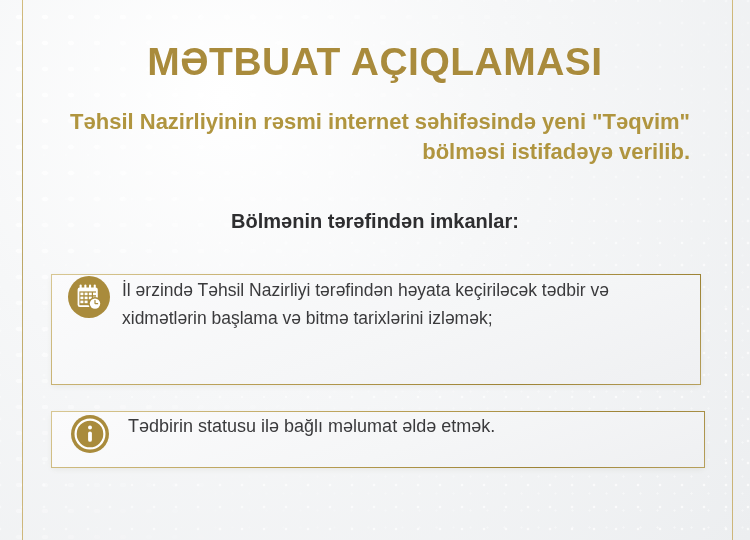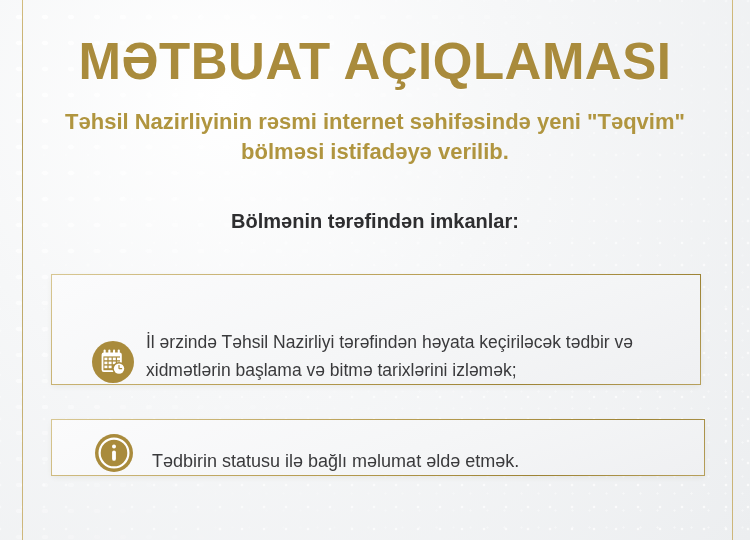--- a/index.html
+++ b/index.html
@@ -70,33 +70,33 @@
     position: absolute;
     left: 0; top: 0;
     width: 750px; height: 540px;
   }
 
   .title {
     position: absolute;
     left: 0; right: 0;
     top: 40px;
     text-align: center;
-    font-size: 51px;
+    font-size: 39px;
     line-height: 44px;
     font-weight: bold;
     letter-spacing: .5px;
     color: #a98b3c;
     text-shadow: 0 1px 0 rgba(255,255,255,.7);
   }
 
   .subtitle {
     position: absolute;
     left: 60px; right: 60px;
     top: 107px;
-    text-align: center;
+    text-align: right;
     font-size: 22px;
     line-height: 30px;
     font-weight: bold;
     color: #b0953f;
   }
 
   .section-heading {
     position: absolute;
     left: 60px; right: 60px;
     top: 208px;
@@ -110,25 +110,24 @@
   
   .card {
     position: absolute;
     box-sizing: border-box;
     background: linear-gradient(160deg, #fbfbfc 0%, #f5f6f7 55%, #eff0f2 100%);
     border: 1.4px solid;
     border-image: linear-gradient(150deg, #d8c793 0%, #b99f55 45%, #9d8335 78%, #b7a05c 100%) 1;
     border-radius: 5px;
     box-shadow: 0 2px 5px rgba(120,110,80,.08);
     display: flex;
-    align-items: flex-end;
-    padding-left: 24px;
+    align-items: flex-start;
   }
   .card-1 { left: 51px; top: 274px; width: 650px; height: 111px; }
-  .card-2 { left: 51px; top: 411px; width: 654px; height: 57px; margin-top: 8px; }
+  .card-2 { left: 51px; top: 411px; width: 654px; height: 57px; }
 
   .icon-wrap {
     flex: 0 0 auto;
     width: 44px;
     height: 44px;
     margin-left: 15px;
     margin-right: 11px;
     display: flex;
     align-items: center;
     justify-content: center;

